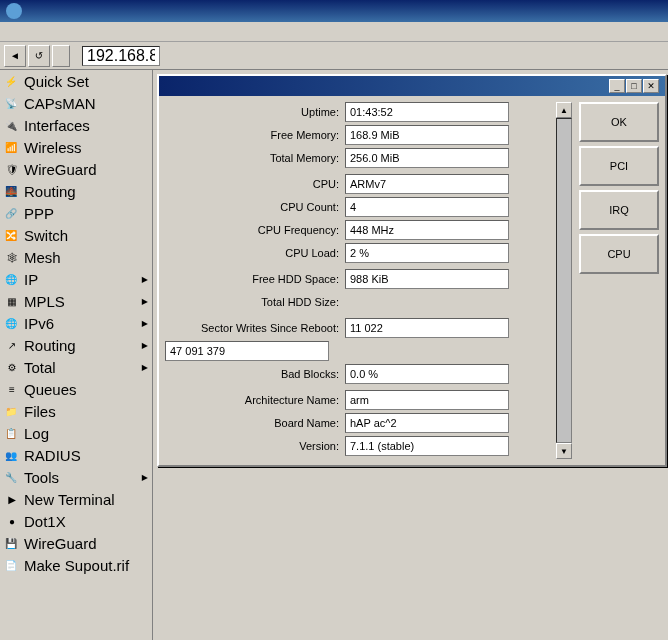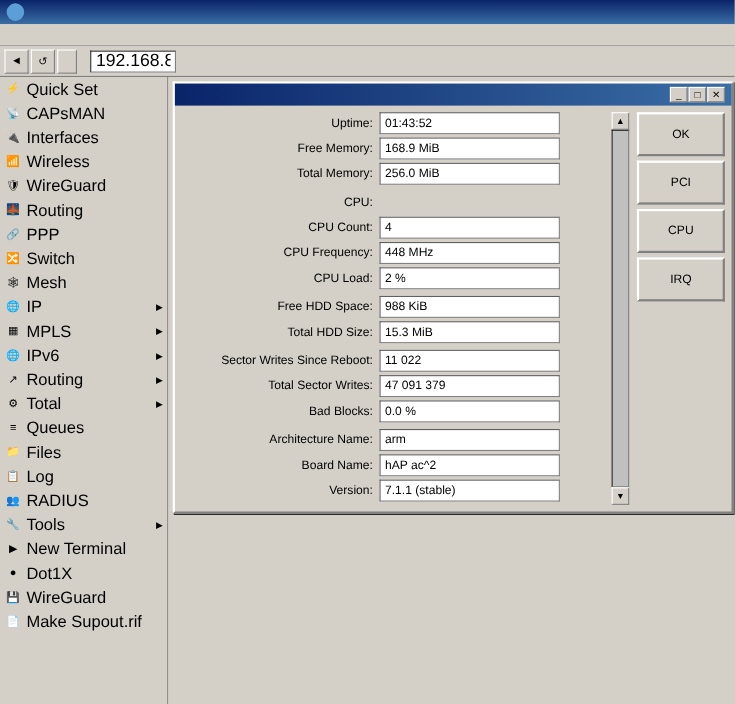--- a/index.html
+++ b/index.html
@@ -419,47 +419,46 @@
               <div class="field-row">
                 <div class="field-label">Free Memory:</div>
                 <div class="field-value">168.9 MiB</div>
               </div>
               <div class="field-row spacer">
                 <div class="field-label">Total Memory:</div>
                 <div class="field-value">256.0 MiB</div>
               </div>
               <div class="field-row">
                 <div class="field-label">CPU:</div>
+                <div class="field-value">ARMv7</div>
               </div>
               <div class="field-row">
                 <div class="field-label">CPU Count:</div>
                 <div class="field-value">4</div>
               </div>
               <div class="field-row">
                 <div class="field-label">CPU Frequency:</div>
                 <div class="field-value">448 MHz</div>
               </div>
               <div class="field-row spacer">
                 <div class="field-label">CPU Load:</div>
                 <div class="field-value">2 %</div>
               </div>
               <div class="field-row">
                 <div class="field-label">Free HDD Space:</div>
                 <div class="field-value">988 KiB</div>
               </div>
               <div class="field-row spacer">
                 <div class="field-label">Total HDD Size:</div>
-                <div class="field-value">15.3 MiB</div>
               </div>
               <div class="field-row">
                 <div class="field-label">Sector Writes Since Reboot:</div>
                 <div class="field-value">11 022</div>
               </div>
               <div class="field-row">
-                <div class="field-label">Total Sector Writes:</div>
                 <div class="field-value">47 091 379</div>
               </div>
               <div class="field-row spacer">
                 <div class="field-label">Bad Blocks:</div>
                 <div class="field-value">0.0 %</div>
               </div>
               <div class="field-row">
                 <div class="field-label">Architecture Name:</div>
                 <div class="field-value">arm</div>
               </div>
@@ -476,21 +475,21 @@
             <button class="scroll-btn">▲</button>
             <div class="scroll-track"></div>
             <button class="scroll-btn">▼</button>
           </div>
         </div>
 
         <div class="dialog-buttons">
 
         <button class="action-btn">OK</button>
             <button class="action-btn">PCI</button>
+            <button class="action-btn">IRQ</button>
             <button class="action-btn">CPU</button>
-            <button class="action-btn">IRQ</button>
           </div>
 
       </div>
     </div>
 
   </div>
 </div>
 
 </body></html>

